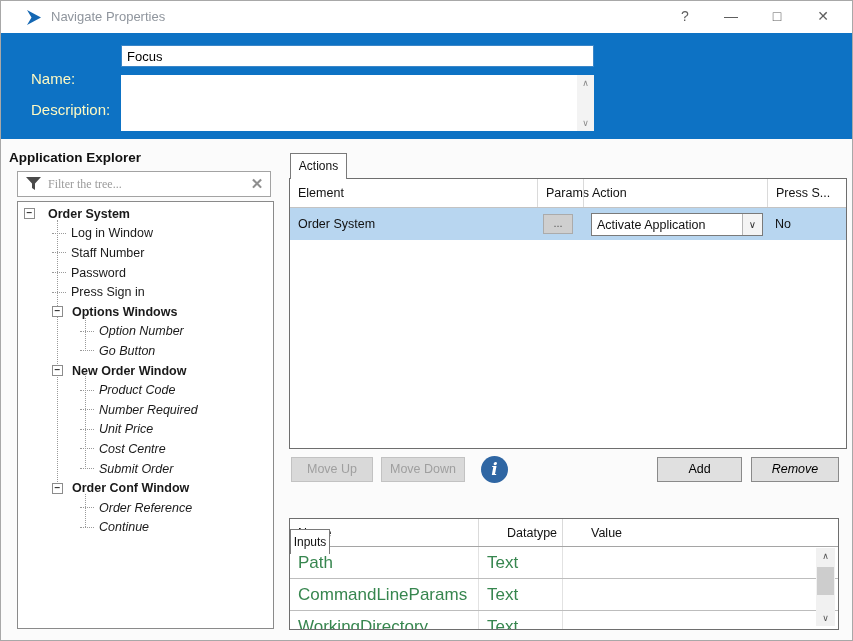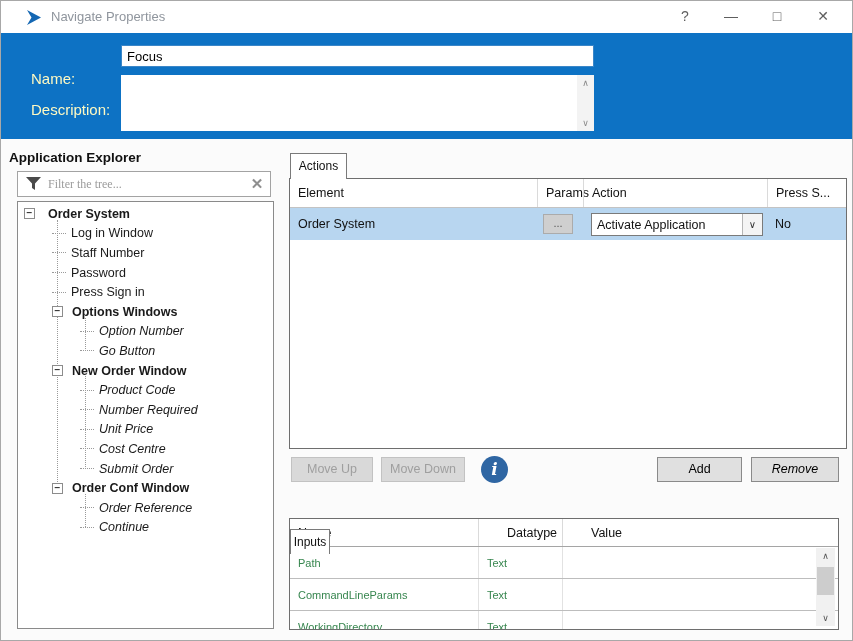--- a/index.html
+++ b/index.html
@@ -93,21 +93,21 @@
                  border-radius:50%; background:#2f66a3; color:#fff; text-align:center;
                  line-height:26px; font-family:"DejaVu Serif", serif; font-weight:bold;
                  font-size:17px; font-style:italic; }
 
   
   .inputs-table { position:absolute; left:288px; top:517px; width:550px; height:112px;
                   border:1px solid #6e6e6e; background:#fff; overflow:hidden; }
   .i-grid { display:grid; grid-template-columns:188px 84px 1fr; }
   .i-header { height:28px; border-bottom:1px solid #a5a5a5; font-size:12.5px; color:#111; }
   .i-header .hcell + .hcell { border-left:1px solid #dadada;padding-left:28px; }
-  .i-row { height:32px; border-bottom:1px solid #bdbdbd; font-size:11px; color:#37864f; }
+  .i-row { height:32px; border-bottom:1px solid #bdbdbd; font-size:17px; color:#37864f; }
   .i-row .hcell + .hcell { border-left:1px solid #e2e2e2;text-align:center; }
   .v-scroll { position:absolute; right:3px; top:29px; bottom:3px; width:19px; background:#f1f1f1;
               display:flex; flex-direction:column; align-items:center; font-size:9px;
               color:#555; z-index:3; }
   .vs-up { height:16px; line-height:16px; }
   .vs-thumb { width:17px; height:28px; background:#cdcdcd; margin-top:3px; }
   .vs-down { margin-top:auto; height:16px; line-height:16px; }
 </style>
 </head>
 <body>

